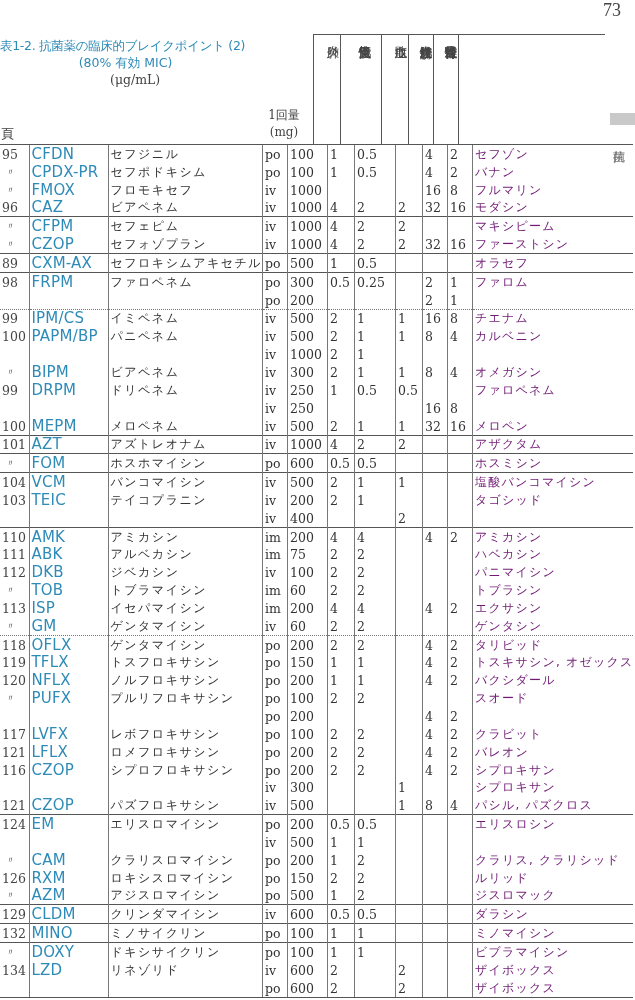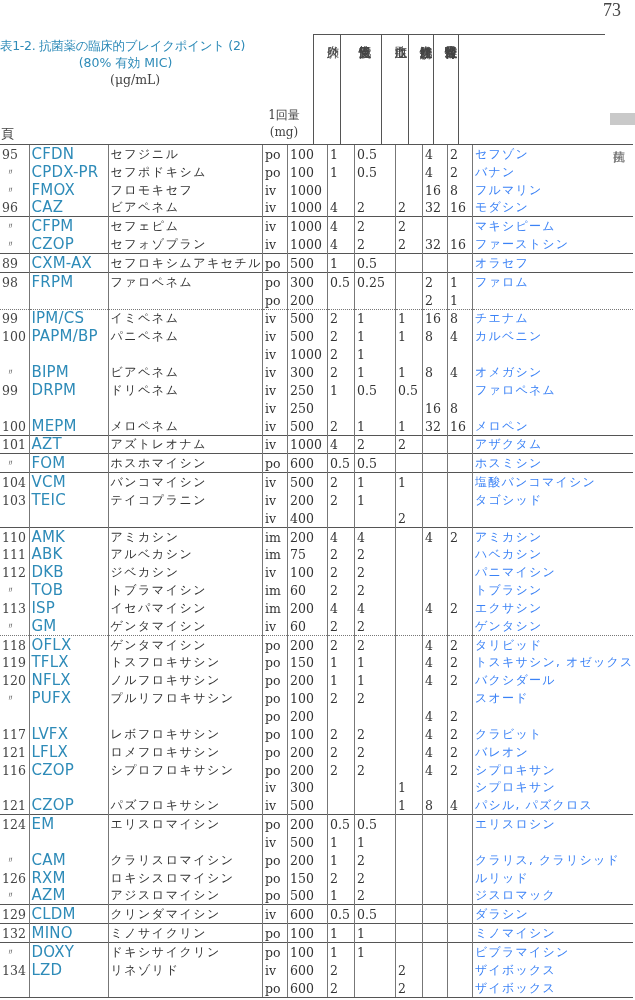--- a/index.html
+++ b/index.html
@@ -62,21 +62,21 @@
   }
   table.mic td.c-abbr {
     color: #2e8bb8; font-family: "DejaVu Sans", "Liberation Sans", sans-serif;
     font-size: 15px; letter-spacing: 0.2px;
   }
   table.mic td.c-name {
     font-family: "DejaVu Sans", "Liberation Sans", sans-serif; font-size: 12px;
     letter-spacing: 1.5px; color: #333;
   }
   table.mic td.c-brand {
-    color: #3b82f6; font-family: "DejaVu Sans", "Liberation Sans", sans-serif;
+    color: #701a75; font-family: "DejaVu Sans", "Liberation Sans", sans-serif;
     font-size: 12px; letter-spacing: 1.2px;
   }
   table.mic td.c-page { color: #444; }
   table.mic td.c-ditto { font-size: 9px; padding-left: 6px; }
   table.mic td.bl { border-left: 1px solid #777; }
   table.mic tr.top-solid td { border-top: 1px solid #555; }
   table.mic tr.top-dotted td { border-top: 1px dotted #777; }
   table.mic tr.bottom-solid td { border-bottom: 1.5px solid #555; }
 </style>
 </head>

